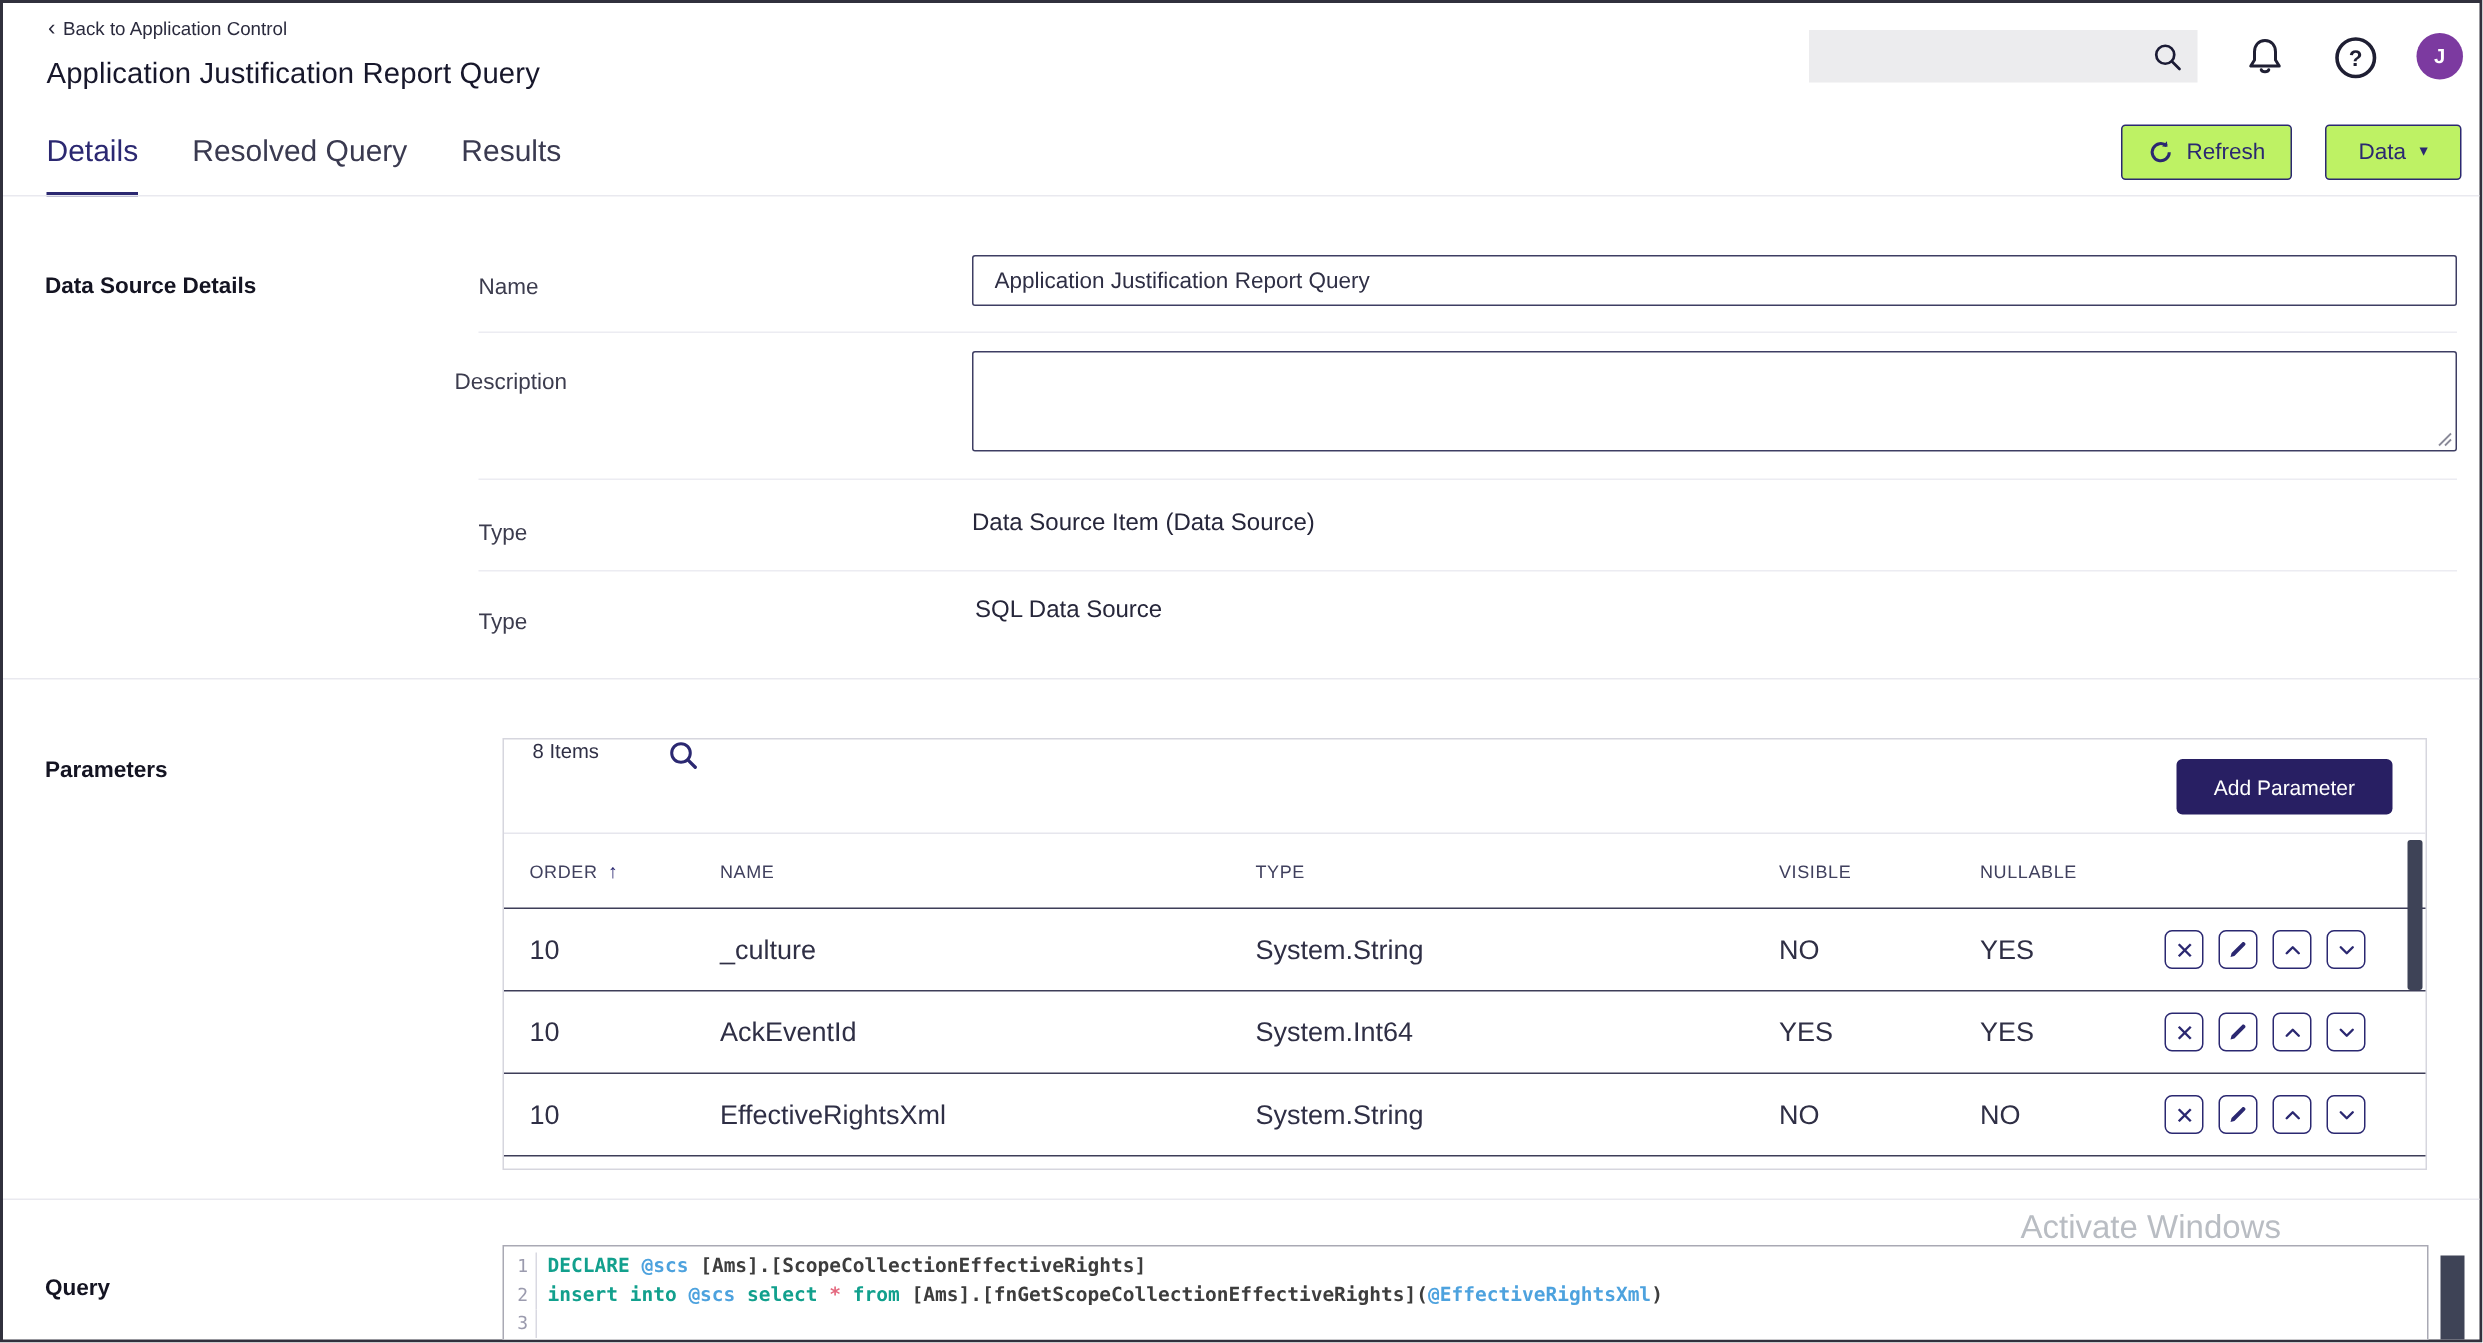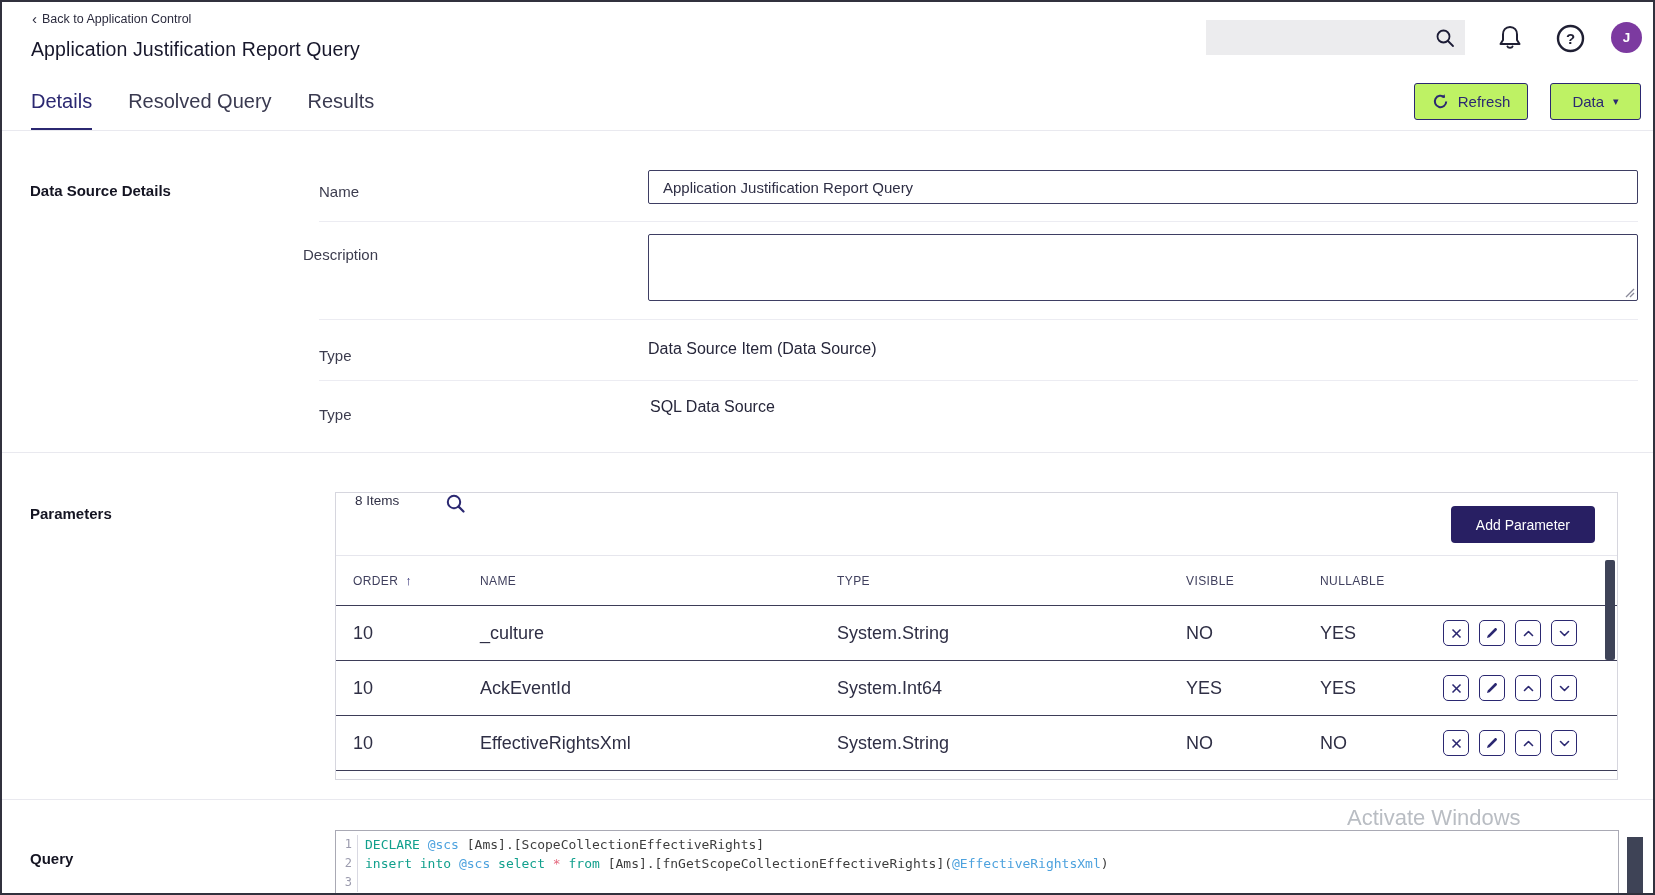--- a/index.html
+++ b/index.html
@@ -60,21 +60,21 @@
   .act-btn{width:26px;height:26px;box-sizing:border-box;border:1px solid #2b2871;border-radius:5px;background:#fff;
     display:flex;align-items:center;justify-content:center;cursor:pointer;padding:0;}
   .panel-scroll{position:absolute;left:1269px;top:67px;width:10px;height:100px;background:#3e4357;border-radius:2px;cursor:pointer;}
   
   .watermark1{left:1345px;top:803px;font-size:22px;font-weight:300;color:#b9bdc3;}
   .watermark2{left:1345px;top:829px;font-size:15px;font-weight:300;color:#c4c8ce;}
   .editor{left:333px;top:828px;width:1284px;height:66px;box-sizing:border-box;border:1px solid #a9a9b4;
     background:#fff;overflow:hidden;padding-top:4px;cursor:text;}
   .code-line{display:flex;height:19px;line-height:19px;font-family:"DejaVu Sans Mono",monospace;font-size:13px;white-space:pre;}
   .ln{width:16px;text-align:right;color:#9b9bae;font-size:12px;padding-right:5px;border-right:1px solid #d9d9e2;flex:0 0 auto;}
-  .code{padding-left:7px;color:#3d3d3d;}
+  .code{padding-left:7px;color:#3d3d3d;font-weight:bold;}
   .kw{color:#12a08d;} .vr{color:#4da2de;} .st{color:#e4697f;}
   .page-scroll{left:1625px;top:835px;width:16px;height:58px;background:#3e4356;}
   svg{display:block;}
 </style>
 </head>
 <body>
 
 <div class="page">
 
   <div class="abs back-link">

